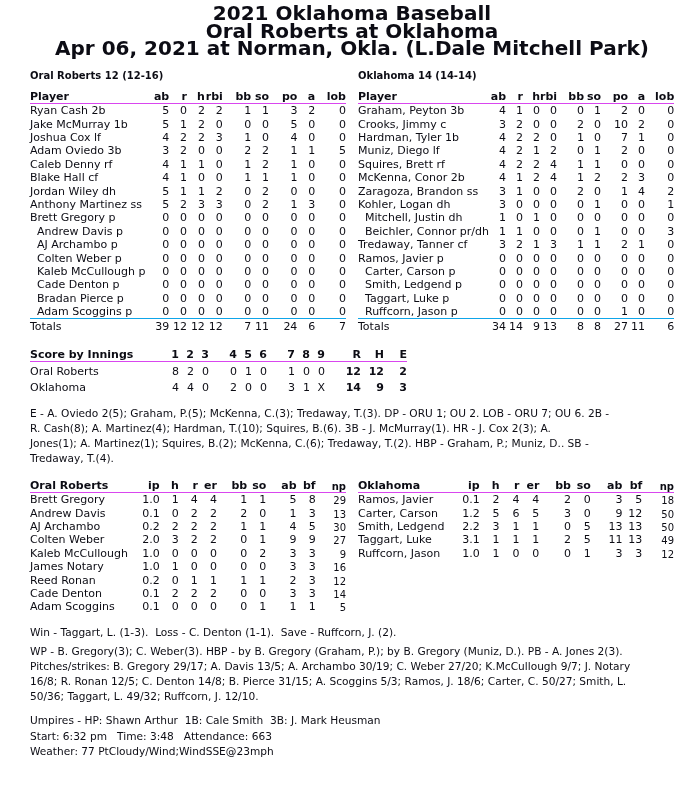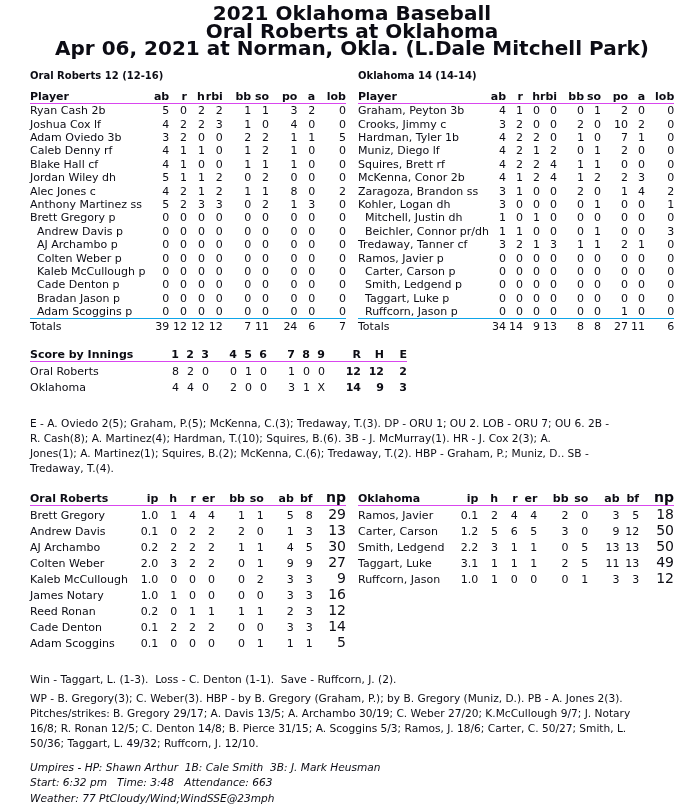--- a/index.html
+++ b/index.html
@@ -22,39 +22,39 @@
 
   
   table.stat{border-collapse:collapse;width:100%;font-size:11px;table-layout:auto;}
   table.stat th,table.stat td{padding:0;height:13.4px;white-space:nowrap;font-weight:normal;vertical-align:bottom;}
   table.stat thead th{border-bottom:1px solid #d946ef;font-weight:bold;}
   table.stat .name{text-align:left;}
   table.stat .num{text-align:right;min-width:17px;}
   table.stat .gap{padding-left:10px;}
   table.stat td.indent{padding-left:7px;}
   table.stat tr.totals td{border-top:1px solid #0ea5e9;}
-  table.stat .small{font-size:14px;}
+  table.stat .small{font-size:10px;}
 
   
   table.innings{margin-top:12px;width:auto;}
   table.innings th,table.innings td{height:16px;}
   table.innings .name{min-width:128px;padding-right:6px;}
   table.innings .num{min-width:15px;}
   table.innings .gap{padding-left:13px;}
   table.innings .bold{font-weight:bold;min-width:23px;}
 
   
-  .notes{font-size:10.6px;line-height:15px;white-space:pre;margin-top:22px;}
+  .notes{font-size:10.6px;line-height:15px;white-space:pre;margin-top:12px;}
   .notes.tight{margin-top:0;}
   .notes.small-gap{margin-top:4px;}
 
   .pitch-section{margin-top:13px;}
 
   .footer{margin-top:9px;font-size:10.6px;line-height:15.5px;}
-  .footer div{white-space:pre;font-style:italic;}
+  .footer div{white-space:pre;}
 </style>
 </head>
 <body>
 
 <div class="page">
 
   <div class="title-block">
     <div class="title-line">2021 Oklahoma Baseball</div>
     <div class="title-line">Oral Roberts at Oklahoma</div>
     <div class="title-line">Apr 06, 2021 at Norman, Okla. (L.Dale Mitchell Park)</div>
@@ -85,20 +85,32 @@
               <td class="num">0</td>
               <td class="num">2</td>
               <td class="num">2</td>
               <td class="num gap">1</td>
               <td class="num">1</td>
               <td class="num gap">3</td>
               <td class="num">2</td>
               <td class="num gap">0</td>
             </tr>
             <tr>
+              <td class="name">Jake McMurray 1b</td>
+              <td class="num">5</td>
+              <td class="num">1</td>
+              <td class="num">2</td>
+              <td class="num">0</td>
+              <td class="num gap">0</td>
+              <td class="num">0</td>
+              <td class="num gap">5</td>
+              <td class="num">0</td>
+              <td class="num gap">0</td>
+            </tr>
+            <tr>
               <td class="name">Joshua Cox lf</td>
               <td class="num">4</td>
               <td class="num">2</td>
               <td class="num">2</td>
               <td class="num">3</td>
               <td class="num gap">1</td>
               <td class="num">0</td>
               <td class="num gap">4</td>
               <td class="num">0</td>
               <td class="num gap">0</td>
@@ -145,32 +157,20 @@
               <td class="num">1</td>
               <td class="num">1</td>
               <td class="num">2</td>
               <td class="num gap">0</td>
               <td class="num">2</td>
               <td class="num gap">0</td>
               <td class="num">0</td>
               <td class="num gap">0</td>
             </tr>
             <tr>
-              <td class="name">Alec Jones c</td>
-              <td class="num">4</td>
-              <td class="num">2</td>
-              <td class="num">1</td>
-              <td class="num">2</td>
-              <td class="num gap">1</td>
-              <td class="num">1</td>
-              <td class="num gap">8</td>
-              <td class="num">0</td>
-              <td class="num gap">2</td>
-            </tr>
-            <tr>
               <td class="name">Anthony Martinez ss</td>
               <td class="num">5</td>
               <td class="num">2</td>
               <td class="num">3</td>
               <td class="num">3</td>
               <td class="num gap">0</td>
               <td class="num">2</td>
               <td class="num gap">1</td>
               <td class="num">3</td>
               <td class="num gap">0</td>
@@ -241,21 +241,21 @@
               <td class="num">0</td>
               <td class="num">0</td>
               <td class="num">0</td>
               <td class="num gap">0</td>
               <td class="num">0</td>
               <td class="num gap">0</td>
               <td class="num">0</td>
               <td class="num gap">0</td>
             </tr>
             <tr>
-              <td class="name indent">Bradan Jason p</td>
+              <td class="name indent">Bradan Pierce p</td>
               <td class="num">0</td>
               <td class="num">0</td>
               <td class="num">0</td>
               <td class="num">0</td>
               <td class="num gap">0</td>
               <td class="num">0</td>
               <td class="num gap">0</td>
               <td class="num">0</td>
               <td class="num gap">0</td>
             </tr>

